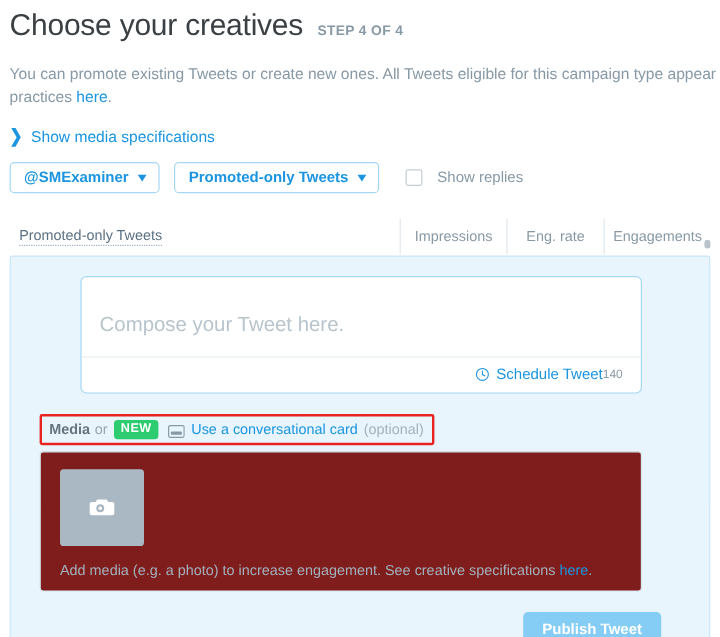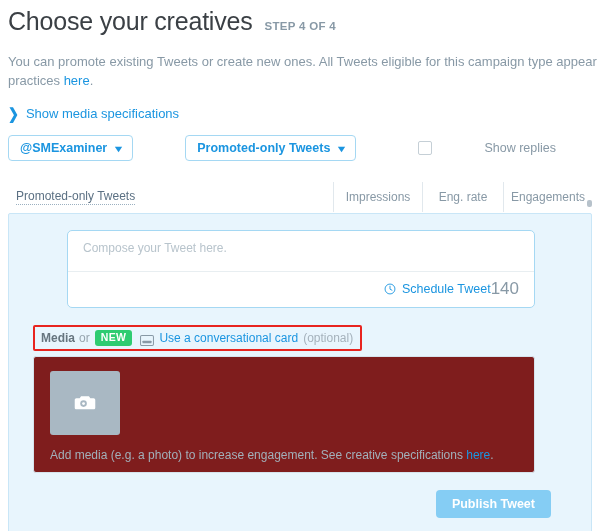--- a/index.html
+++ b/index.html
@@ -83,21 +83,20 @@
     font-size: 16.5px;
     color: #3b4045;
     font-weight: 400;
   }
 
   
   .filter-row {
     margin-top: 14px;
     display: flex;
     align-items: center;
-    gap: 40px;
   }
   .pill {
     border: 1px solid #a5d8f3;
     border-radius: 4px;
     background: #fff;
     color: #1b95e0;
     font-size: 12.5px;
     font-weight: bold;
     height: 26px;
     padding: 0 11px;
@@ -174,23 +173,23 @@
   }
 
   .compose-card {
     background: #fff;
     border: 1px solid #a5d8f3;
     border-radius: 5px;
     margin: 0 40px 0 42px;
     box-sizing: border-box;
   }
   .compose-input {
-    font-size: 12px;
+    font-size: 17px;
     color: #b8c4cc;
-    padding: 10px 15px 16px 15px;
+    padding: 30px 15px 16px 15px;
   }
   .compose-foot {
     border-top: 1px solid #e8eef1;
     display: flex;
     align-items: center;
     justify-content: flex-end;
     padding: 7px 15px 8px 15px;
   }
   .schedule {
     display: flex;
@@ -199,21 +198,21 @@
     color: #1b95e0;
     cursor: pointer;
   }
   .clock-icon {
     width: 12px;
     height: 12px;
     margin-right: 6px;
     display: inline-block;
   }
   .char-count {
-    font-size: 17px;
+    font-size: 10px;
     color: #8899a6;
   }
 
   
   .media-head-wrap {
     margin: 17px 0 0 8px;
     display: inline-flex;
     align-items: center;
     border: 2px solid #e8241f;
     border-radius: 2px;

